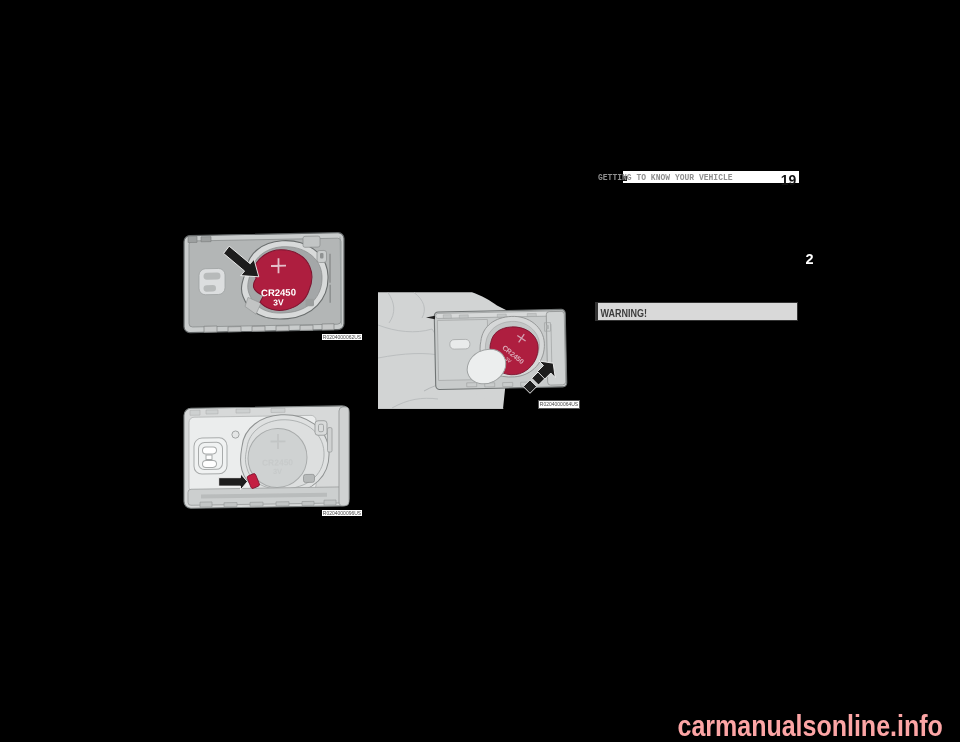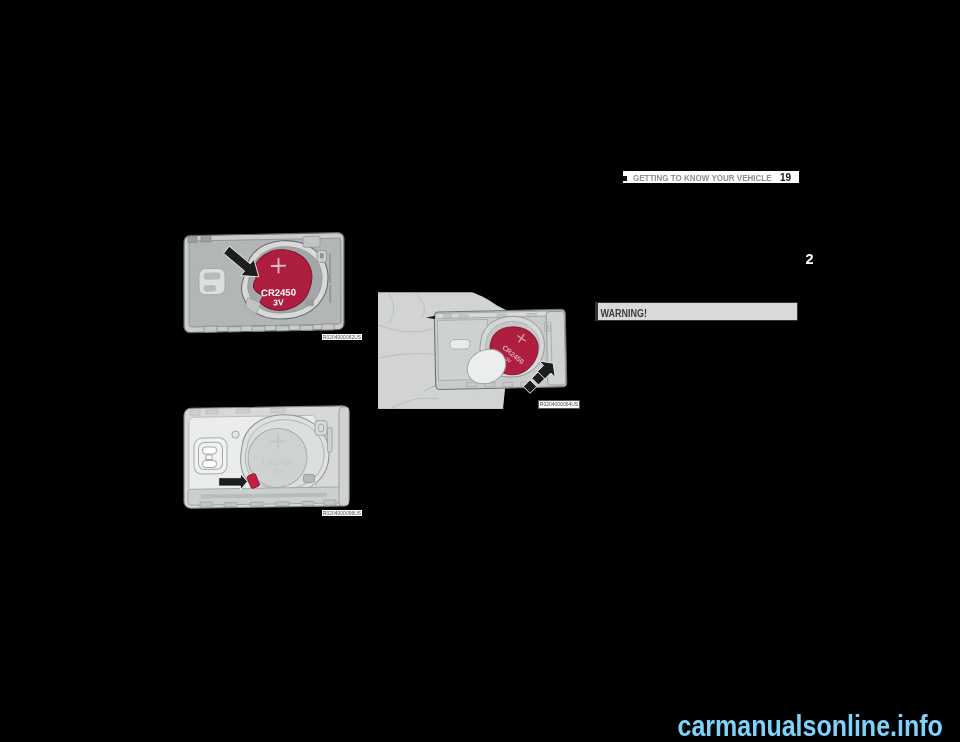--- a/index.html
+++ b/index.html
@@ -7,23 +7,23 @@
        font-family:"Liberation Sans",sans-serif;}
   .abs{position:absolute;}
 </style>
 </head>
 <body>
 
 <div class="abs" style="left:623px;top:171px;width:176px;height:12px;background:#fff;"></div>
 
 <div class="abs" style="left:623px;top:176px;width:4px;height:5px;background:#111;"></div>
 
-<div class="abs" style="left:633px;top:172.5px;width:150px;height:10px;color:#8f8f8f;font-size:9px;font-weight:bold;white-space:nowrap;"><span style="display:inline-block;transform:scaleX(0.89);transform-origin:0 0;">GETTING TO KNOW YOUR VEHICLE</span></div>
+<div class="abs" style="left:598px;top:172.5px;width:150px;height:10px;color:#8f8f8f;font-size:9px;font-weight:bold;white-space:nowrap;font-family:Liberation Mono, monospace;"><span style="display:inline-block;transform:scaleX(0.89);transform-origin:0 0;">GETTING TO KNOW YOUR VEHICLE</span></div>
 
-<div class="abs" style="left:780px;top:172px;width:17px;height:19px;color:#141414;font-size:10px;font-weight:bold;text-align:left;">19</div>
+<div class="abs" style="left:780px;top:172px;width:17px;height:19px;color:#141414;font-size:14px;font-weight:bold;text-align:center;">19</div>
 
 <div class="abs" style="left:800px;top:251px;width:19px;height:16px;color:#fff;font-size:14.5px;font-weight:bold;text-align:center;">2</div>
 
 <div class="abs" style="left:595px;top:302px;width:199px;height:17px;background:#d9d9d9;border:1px solid #333;border-left-width:3px;">
   <span style="display:inline-block;margin-right:5px;color:#3d3d3d;font-size:10px;font-weight:bold;line-height:17px;transform:scaleX(0.9);">WARNING!</span>
 </div>
 
 <svg class="abs" style="left:176px;top:226px;" width="192" height="116" viewBox="0 0 192 116">
 <g transform="skewY(-1.1) translate(0,1.8)">
 
@@ -176,13 +176,13 @@
 
   <rect x="147.3" y="96.8" width="9.5" height="9.5" transform="rotate(45 152 101.5)" fill="#1d1d1d" stroke="#f5f5f5" stroke-width="0.9"></rect>
 
   <rect x="155.8" y="88.5" width="9.5" height="9.5" transform="rotate(45 160.5 93.2)" fill="#1d1d1d" stroke="#f5f5f5" stroke-width="0.9"></rect>
 
   <polygon points="159.5,86.5 165.5,80.5 161,76 175.2,78.2 177.2,92.5 172.8,88 166.8,94" fill="#1d1d1d" stroke="#f5f5f5" stroke-width="0.9"></polygon>
 </svg>
 
 <div class="abs" style="left:538px;top:400px;width:40px;height:7px;background:#fff;border:0.5px solid #555;color:#4a4a4a;font-size:5px;text-align:center;line-height:6px;">R0204000064US</div>
 
-<div class="abs" style="left:0;top:709.5px;width:943px;text-align:right;color:#7dd3fc;font-size:29px;font-weight:bold;"><span style="display:inline-block;transform:scaleX(0.862);transform-origin:100% 50%;">carmanualsonline.info</span></div>
+<div class="abs" style="left:0;top:709.5px;width:943px;text-align:right;color:#fca5a5;font-size:29px;font-weight:bold;"><span style="display:inline-block;transform:scaleX(0.862);transform-origin:100% 50%;">carmanualsonline.info</span></div>
 
 </body></html>

